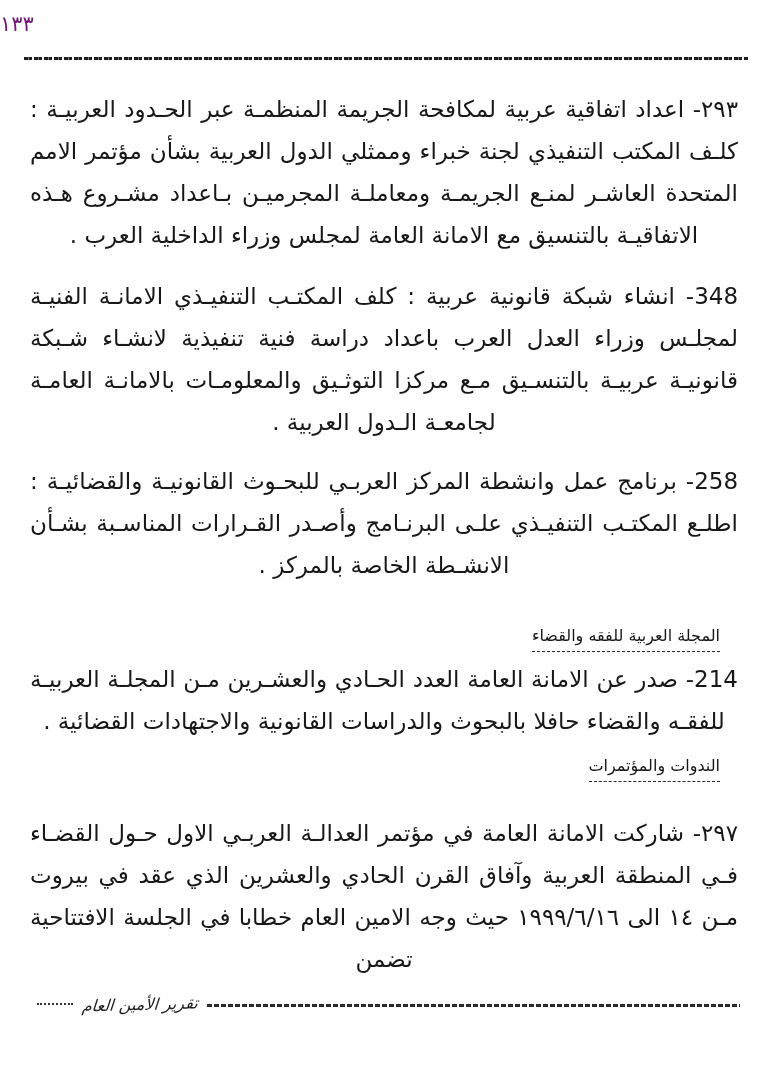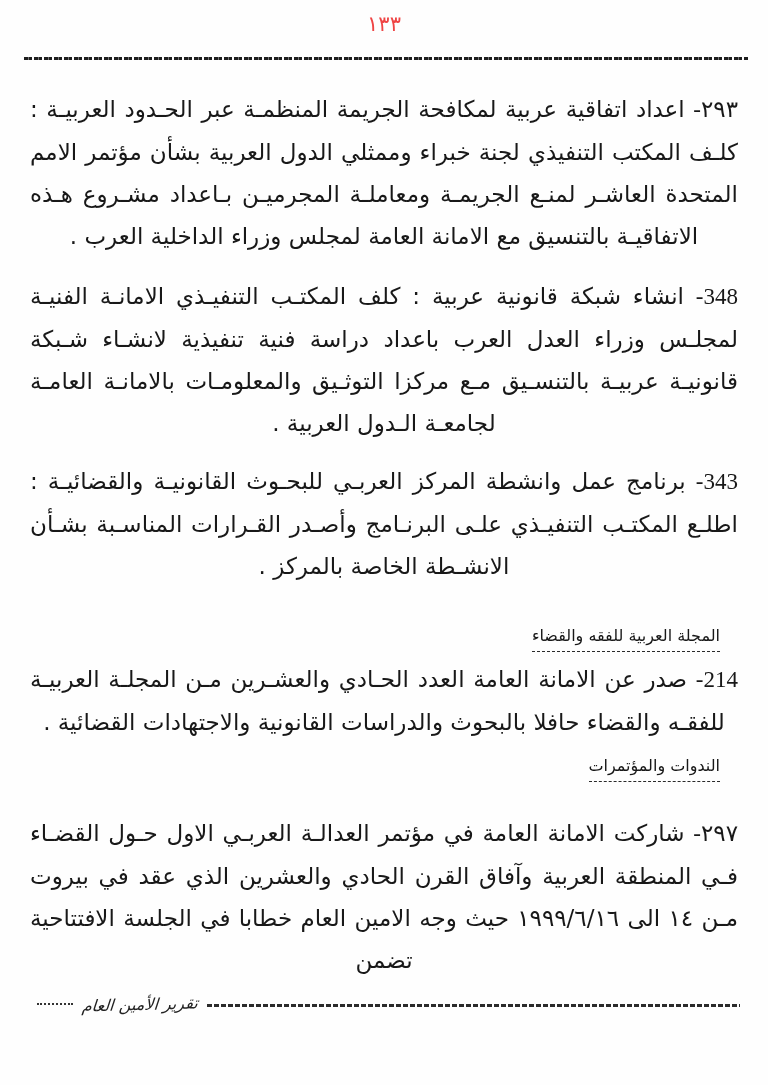--- a/index.html
+++ b/index.html
@@ -8,37 +8,37 @@
     width:768px;height:1085px;
     margin:0 auto;
     background:#fefefe;
     font-family:"DejaVu Sans",sans-serif;
     color:#181818;
     direction:rtl;
     overflow:hidden;
   }
   .page-number{
     position:absolute;top:12px;left:0;right:0;
-    text-align:center;
+    text-align:left;
     font-size:21px;
     letter-spacing:9px;
-    color:#ef4444;
+    color:#701a75;
   }
   .top-rule{
     position:absolute;top:57px;left:24px;right:20px;height:3px;
     background:repeating-linear-gradient(90deg,#1e1e1e 0 4px,#777 4px 5px,#1e1e1e 5px 8px,transparent 8px 10px);
   }
   .para{
     position:absolute;right:30px;left:30px;
     font-size:23px;
     line-height:42px;
     text-align:justify;
     text-align-last:center;
   }
-  .para .num{white-space:nowrap;font-family:Liberation Serif, serif;}
+  .para .num{white-space:nowrap;}
   .para .ptitle{
     text-underline-offset:8px;
     text-decoration-thickness:1px;
     text-decoration-color:#2a2a2a;
   }
   .sec-header{
     position:absolute;right:48px;left:30px;
     font-size:16px;
     text-align:right;
   }
@@ -85,21 +85,21 @@
   </div>
 
   <div class="para" style="top:275px">
     <span class="num">348-</span>
     <span class="ptitle">انشاء شبكة قانونية عربية</span>
     <span class="colon">:</span>
     <span class="body">كلف المكتـب التنفيـذي الامانـة الفنيـة لمجلـس وزراء العدل العرب باعداد دراسة فنية تنفيذية لانشـاء شـبكة قانونيـة عربيـة بالتنسـيق مـع مركزا التوثـيق والمعلومـات بالامانـة العامـة لجامعـة الـدول العربية .</span>
   </div>
 
   <div class="para" style="top:460px">
-    <span class="num">343-</span>
+    <span class="num">258-</span>
     <span class="ptitle">برنامج عمل وانشطة المركز العربـي للبحـوث القانونيـة والقضائيـة</span>
     <span class="colon">:</span>
     <span class="body">اطلـع المكتـب التنفيـذي علـى البرنـامج وأصـدر القـرارات المناسـبة بشـأن الانشـطة الخاصة بالمركز .</span>
   </div>
 
   <div class="sec-header" style="top:626px">
     <span class="txt">المجلة العربية للفقه والقضاء</span>
   </div>
 
   <div class="para" style="top:658px">

